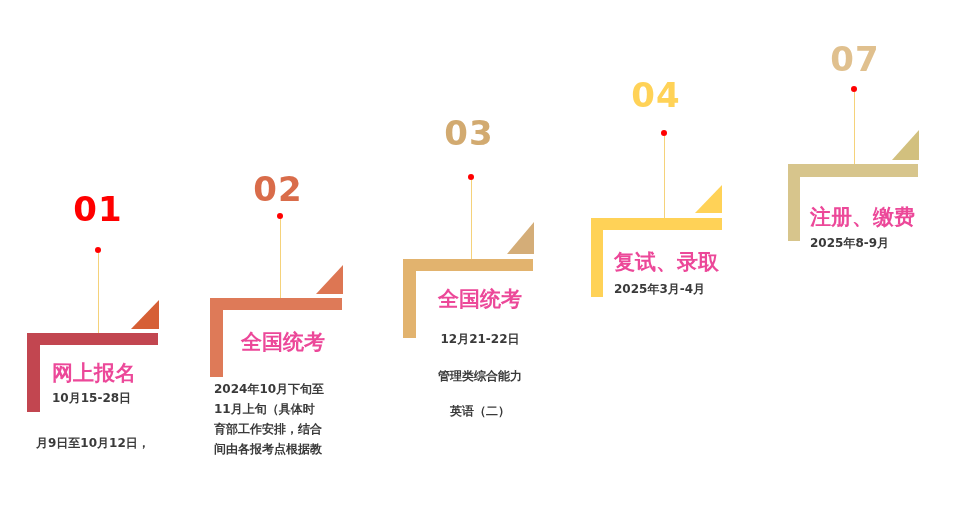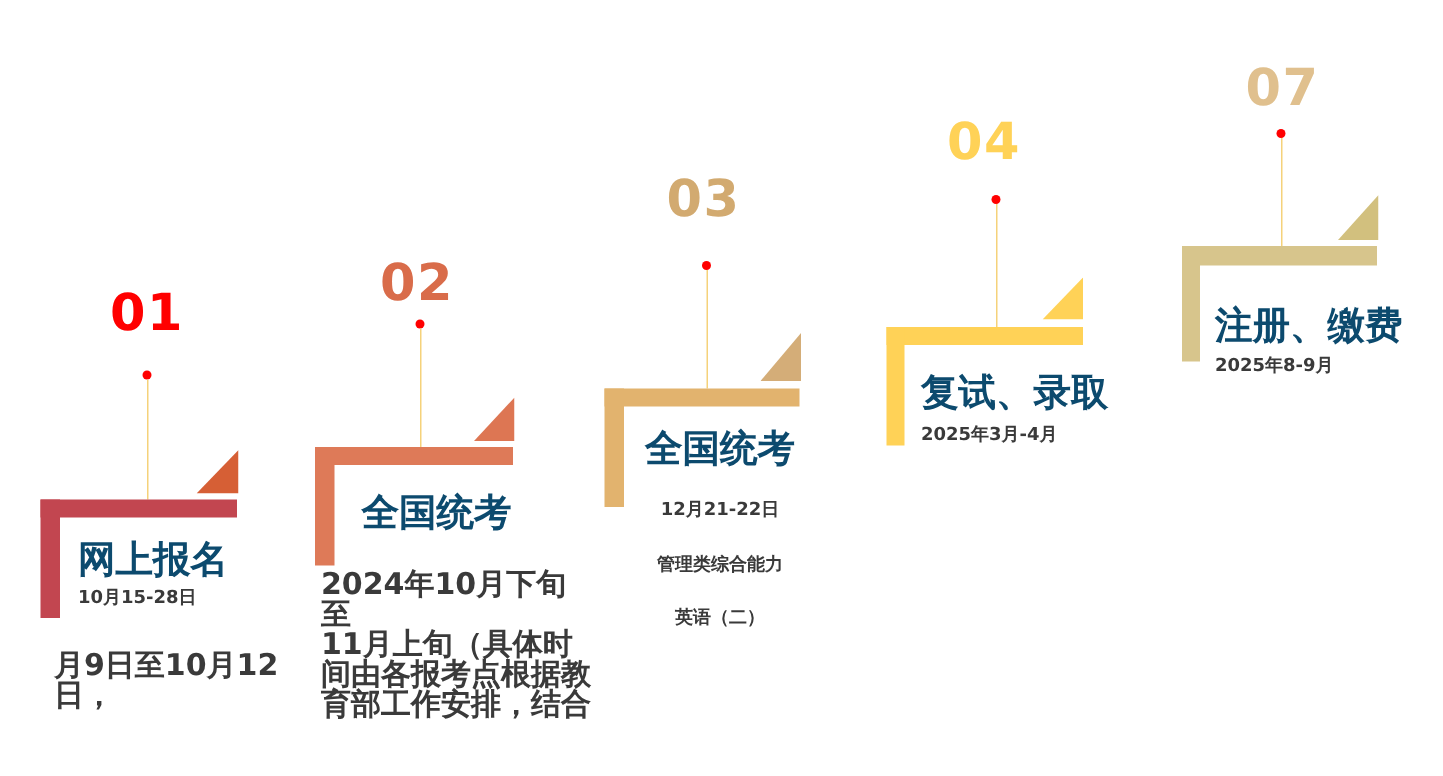--- a/index.html
+++ b/index.html
@@ -2,23 +2,23 @@
 <html><head>
 <meta charset="utf-8">
 <style>
   html, body { margin: 0; padding: 0; background: #ffffff; }
   body { width: 962px; height: 517px; position: relative; overflow: hidden;
          font-family: "DejaVu Sans", "Liberation Sans", sans-serif; }
   .abs { position: absolute; }
   .num { font-weight: bold; font-size: 34px; line-height: 34px; text-align: center; width: 80px; letter-spacing: 1px; }
   .vline { width: 1px; background: #f5d27a; }
   .dot { width: 6px; height: 6px; border-radius: 50%; background: #ff0000; }
-  .title { font-weight: bold; color: #0c4a6e; font-size: 25px; line-height: 28px; white-space: nowrap; }
+  .title { font-weight: bold; color: #ec4899; font-size: 21px; line-height: 28px; white-space: nowrap; }
   .sub { font-weight: bold; color: #3a3a3a; font-size: 12px; line-height: 18px; white-space: nowrap; }
-  .desc { font-weight: bold; color: #3a3a3a; font-size: 20px; line-height: 20px; }
+  .desc { font-weight: bold; color: #3a3a3a; font-size: 12px; line-height: 20px; }
   .center-t { text-align: center; }
 </style>
 </head>
 <body>
 
 <div>
   <div class="abs num" style="left:58px; top:192px; color:#ff0000;">01</div>
   <div class="abs dot" style="left:95px; top:247px;"></div>
   <div class="abs vline" style="left:98px; top:253px; height:80px;"></div>
   <svg class="abs" style="left:131px; top:300px;" width="28" height="29">
@@ -39,22 +39,22 @@
   <div class="abs vline" style="left:280px; top:219px; height:79px;"></div>
   <svg class="abs" style="left:316px; top:265px;" width="27" height="29">
       <polygon points="27,0 27,29 0,29" fill="#dd7653"></polygon>
     </svg>
   <div class="abs" style="left:210px; top:298px; width:132px; height:12px; background:#de7a58;"></div>
   <div class="abs" style="left:210px; top:298px; width:13px; height:79px; background:#de7a58;"></div>
   <div class="abs title" style="left:241px; top:328px;">全国统考</div>
   <div class="abs desc" style="left:214px; top:379px; width:180px;">
     <div>2024年10月下旬至</div>
     <div>11月上旬（具体时</div>
+    <div>育部工作安排，结合</div>
     <div>间由各报考点根据教</div>
-    <div>育部工作安排，结合</div>
   </div>
 </div>
 
 <div>
   <div class="abs num" style="left:429px; top:116px; color:#d2aa70;">03</div>
   <div class="abs dot" style="left:468px; top:174px;"></div>
   <div class="abs vline" style="left:471px; top:180px; height:79px;"></div>
   <svg class="abs" style="left:507px; top:222px;" width="27" height="32">
       <polygon points="27,0 27,32 0,32" fill="#d4ad78"></polygon>
     </svg>

